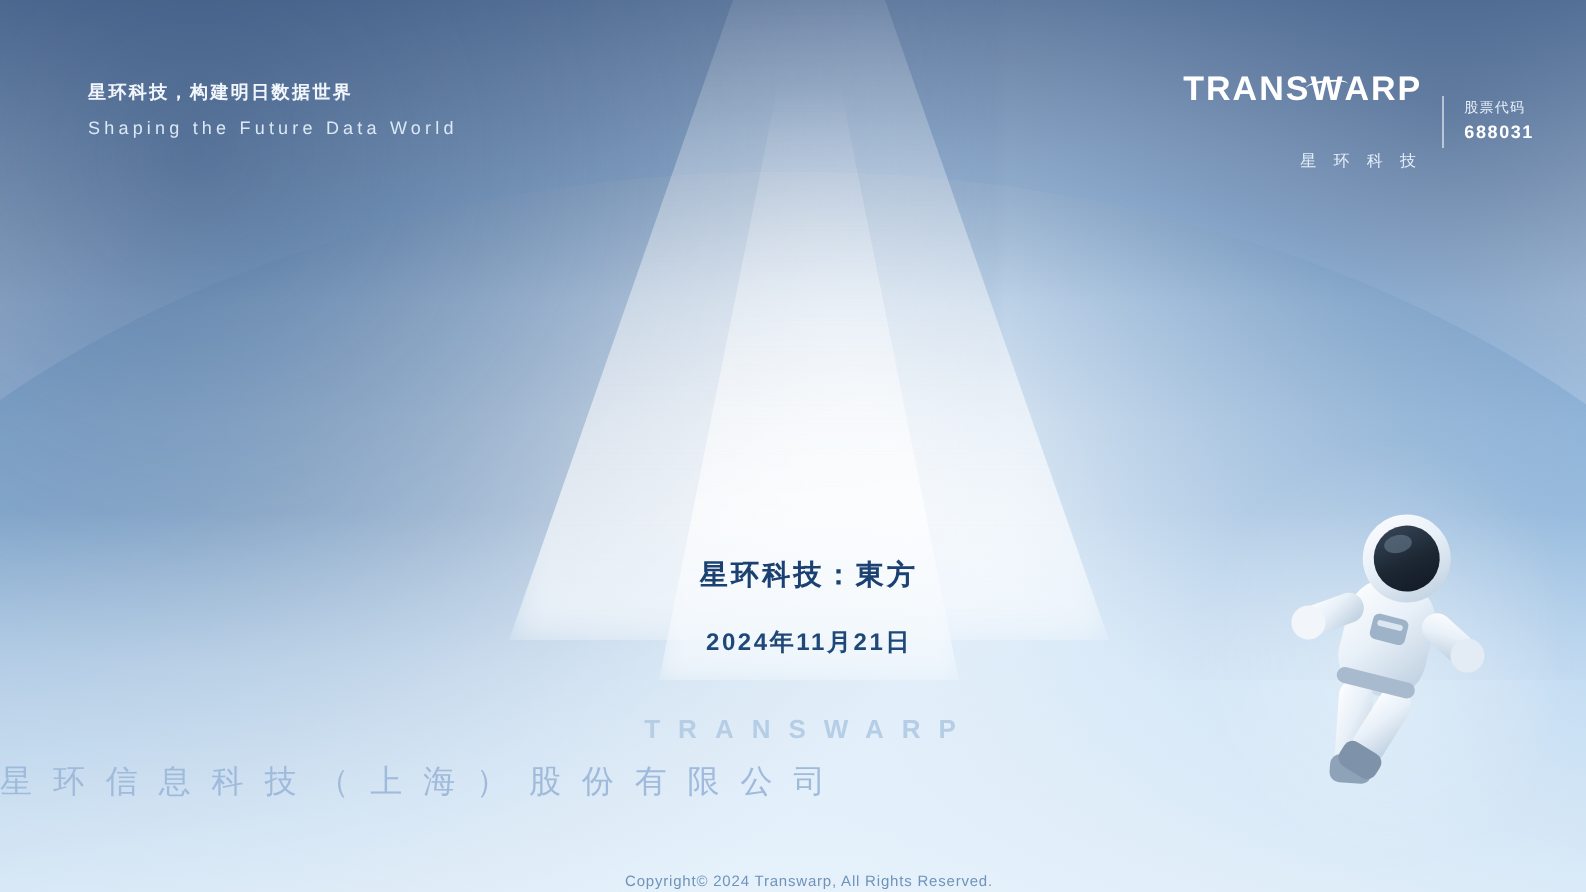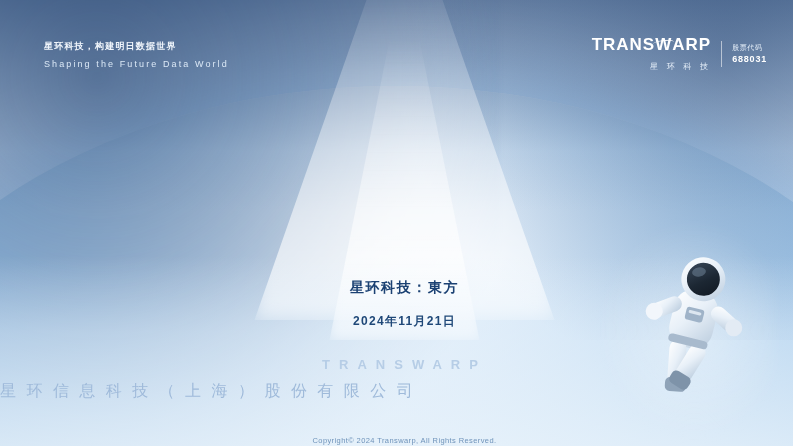--- a/index.html
+++ b/index.html
@@ -156,21 +156,21 @@
     right: -2px;
     top: 4px;
     height: 5px;
     border-radius: 50%;
     border-top: 1.4px solid #ffffff;
     transform: rotate(-6deg);
   }
   .brand-cn {
     font-size: 8px;
     letter-spacing: 3.2px;
-    margin-top: 8px;
+    margin-top: 22px;
     color: #e7f0fa;
   }
   .brand-divider {
     width: 1px;
     height: 26px;
     background: rgba(255,255,255,0.55);
   }
   .brand-right {
     color: #ffffff;
     line-height: 1.35;

